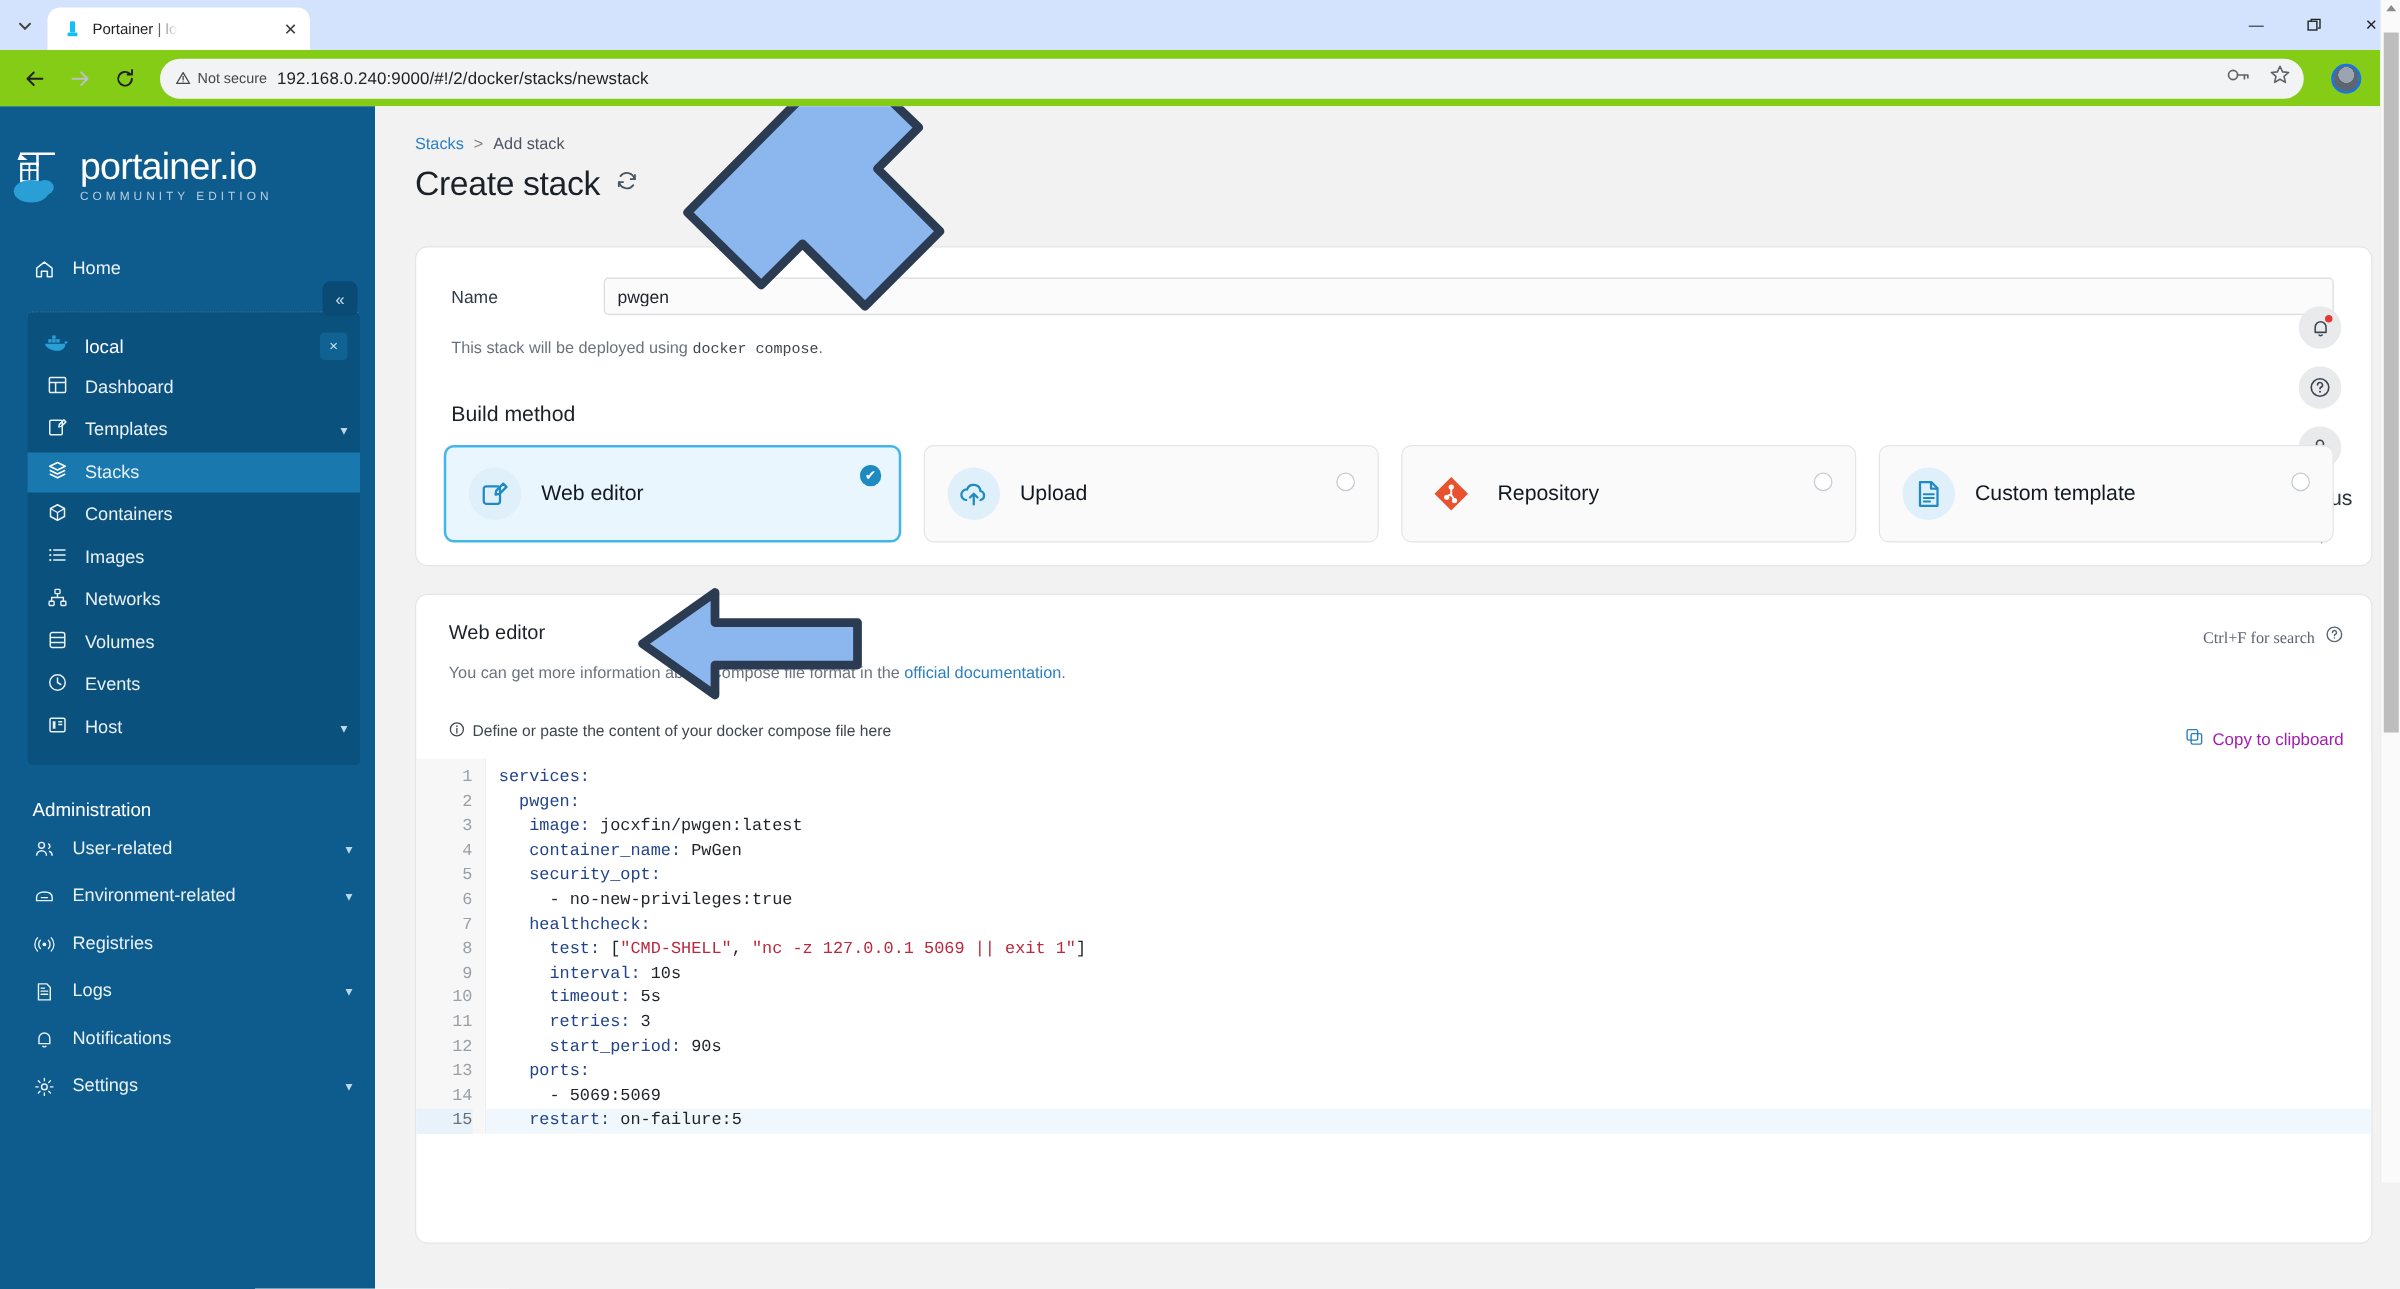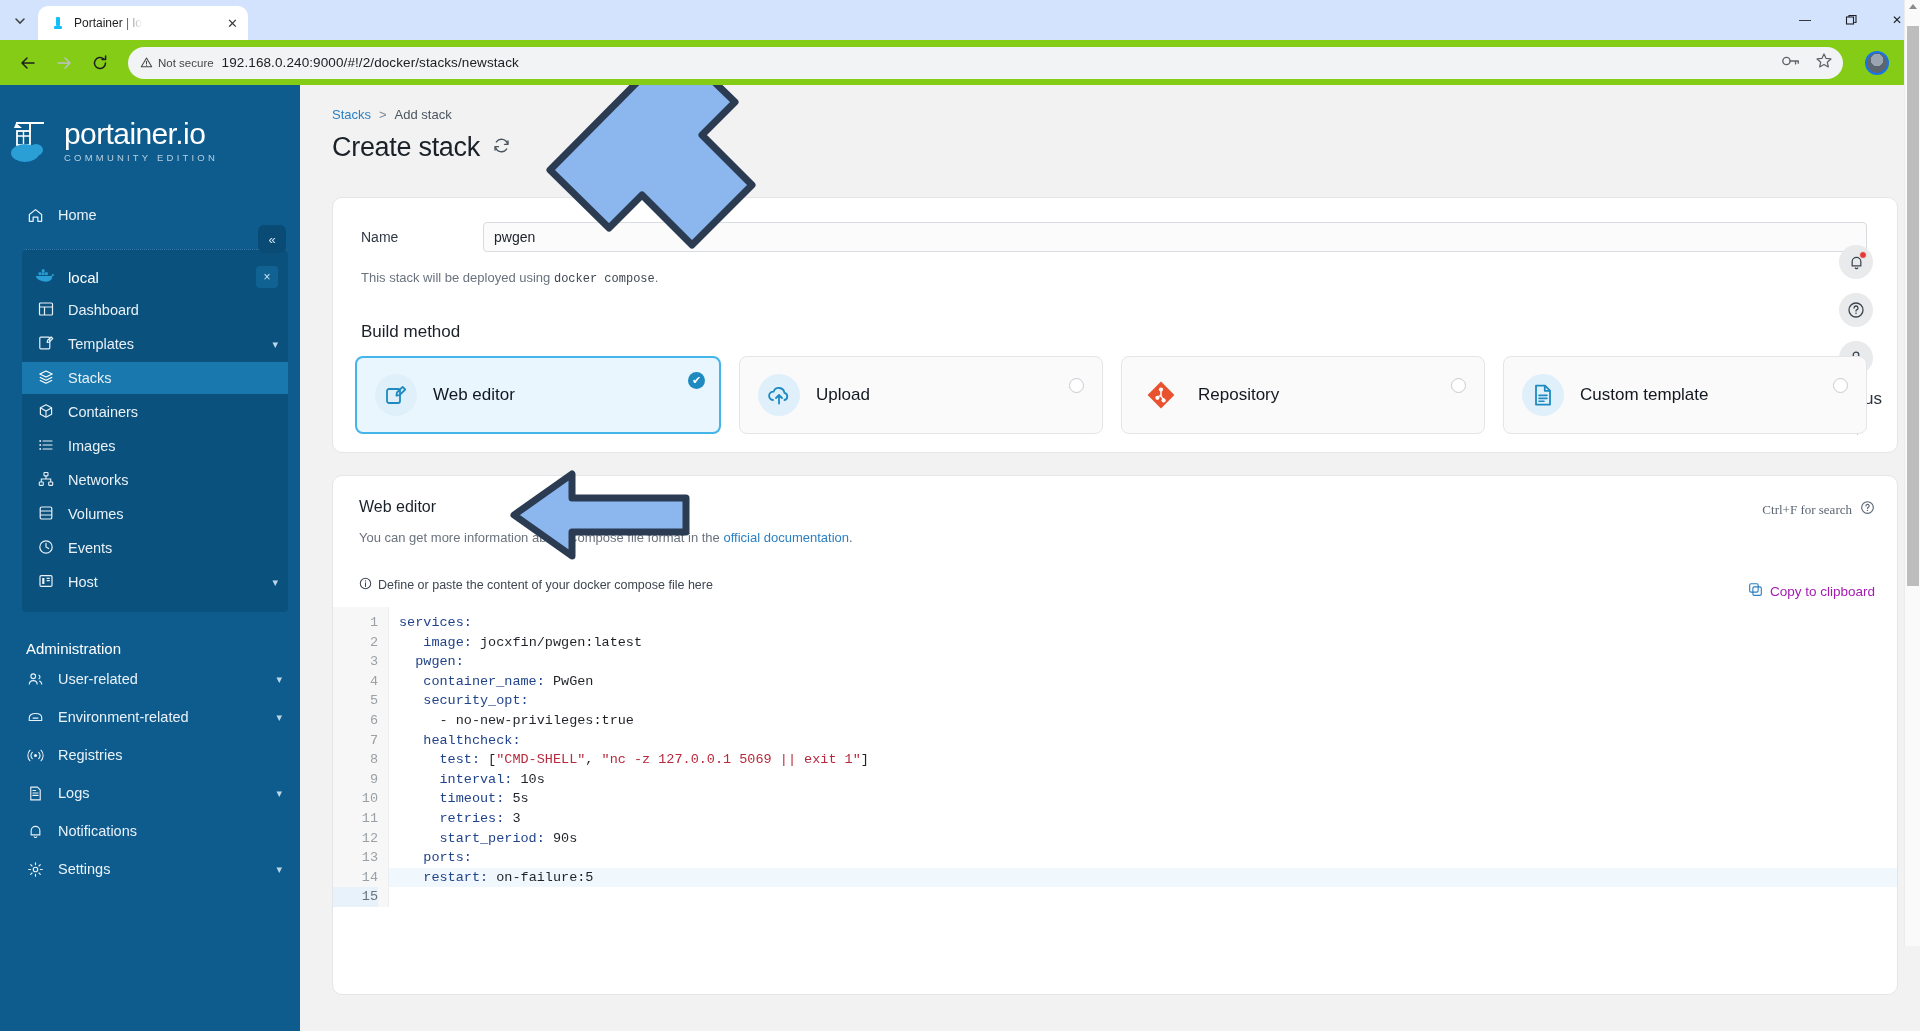--- a/index.html
+++ b/index.html
@@ -651,32 +651,33 @@
             <div>9</div>
             <div>10</div>
             <div>11</div>
             <div>12</div>
             <div>13</div>
             <div>14</div>
             <div class="cur">15</div>
           </div>
         <div class="code-body">
             <div class="code-line"><span class="tk-key">services:</span></div>
+            <div class="code-line"><span class="tk-key">  pwgen:</span></div>
             <div class="code-line"><span class="tk-key">   image:</span><span class="tk-plain"> jocxfin/pwgen:latest</span></div>
-            <div class="code-line"><span class="tk-key">  pwgen:</span></div>
             <div class="code-line"><span class="tk-key">   container_name:</span><span class="tk-plain"> PwGen</span></div>
             <div class="code-line"><span class="tk-key">   security_opt:</span></div>
             <div class="code-line"><span class="tk-plain">     - no-new-privileges:true</span></div>
             <div class="code-line"><span class="tk-key">   healthcheck:</span></div>
             <div class="code-line"><span class="tk-key">     test:</span><span class="tk-plain"> [</span><span class="tk-str">"CMD-SHELL"</span><span class="tk-plain">, </span><span class="tk-str">"nc -z 127.0.0.1 5069 || exit 1"</span><span class="tk-plain">]</span></div>
             <div class="code-line"><span class="tk-key">     interval:</span><span class="tk-plain"> 10s</span></div>
             <div class="code-line"><span class="tk-key">     timeout:</span><span class="tk-plain"> 5s</span></div>
             <div class="code-line"><span class="tk-key">     retries:</span><span class="tk-plain"> 3</span></div>
             <div class="code-line"><span class="tk-key">     start_period:</span><span class="tk-plain"> 90s</span></div>
             <div class="code-line"><span class="tk-key">   ports:</span></div>
+            <div class="code-line"><span class="tk-plain">     - 5069:5069</span></div>
             <div class="code-line cur"><span class="tk-key">   restart:</span><span class="tk-plain"> on-failure:5</span></div>
           </div>
       </div>
     </div>
 
     <svg class="anno" style="left:170px; top:-45px; width:290px; height:230px;" viewBox="0 0 290 230">
       <path d="M205 4 L265 62 L232 95 L282 145 L222 205 L172 155 L139 188 L80 130 Z" fill="#8cb6ee" stroke="#2b3b52" stroke-width="7" stroke-linejoin="round"></path>
     </svg>
 
     <svg class="anno" style="left:210px; top:385px; width:180px; height:90px;" viewBox="0 0 180 90">

